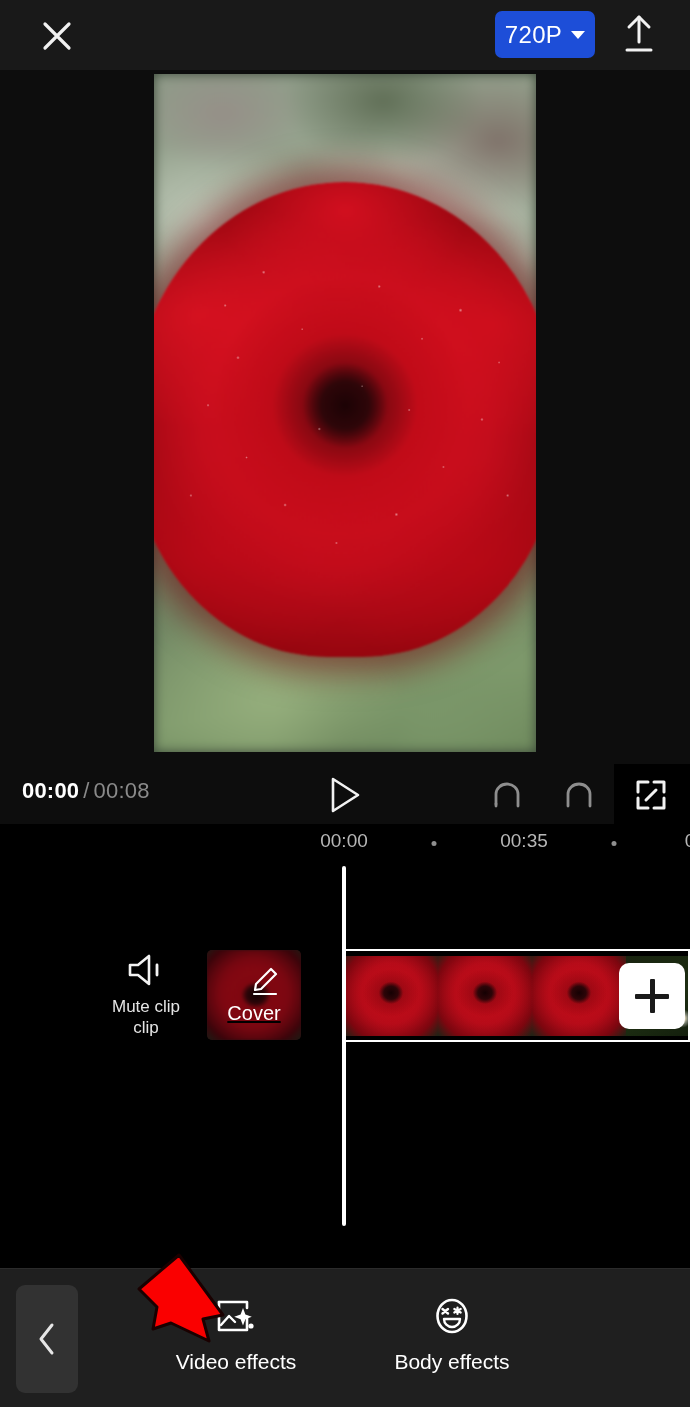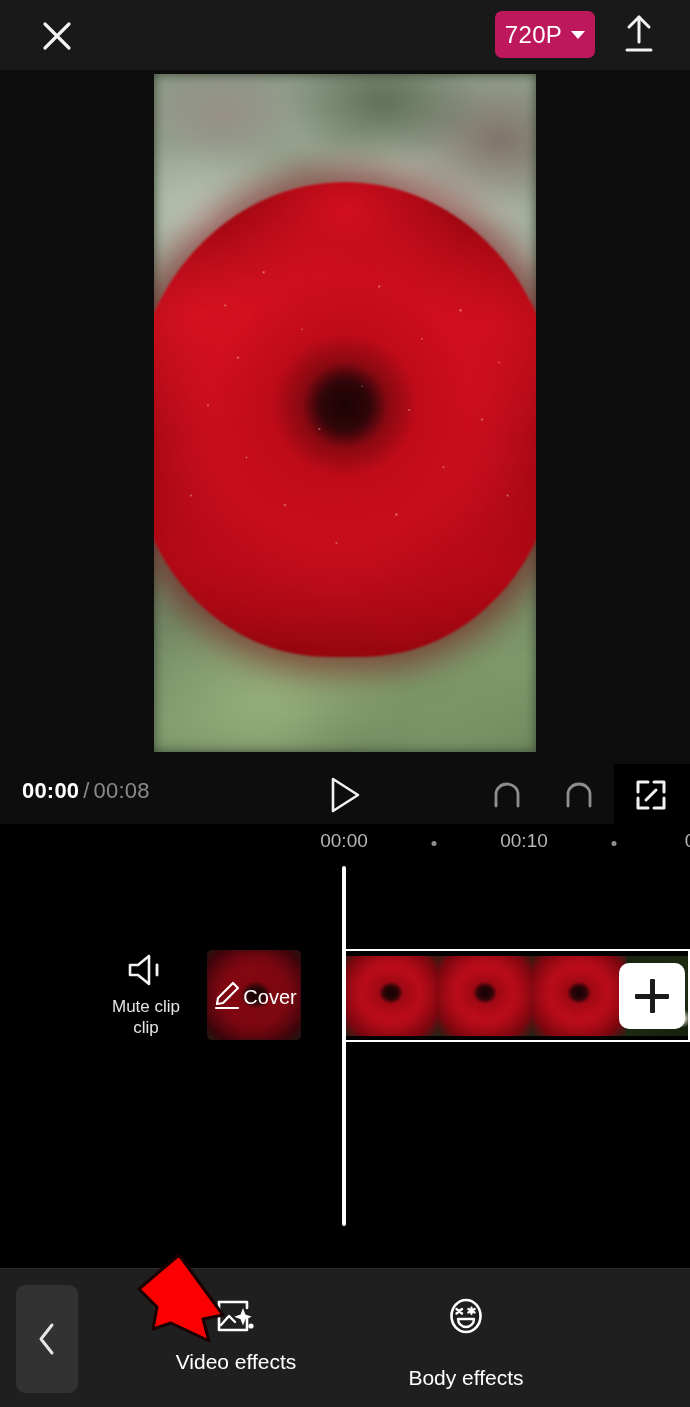--- a/index.html
+++ b/index.html
@@ -23,21 +23,21 @@
     background: #191919;
   }
   .close-btn {
     position: absolute; left: 33px; top: 12px;
     width: 48px; height: 48px;
     display: flex; align-items: center; justify-content: center;
   }
   .res-btn {
     position: absolute; left: 495px; top: 11px;
     width: 100px; height: 47px;
-    background: #be185d;
+    background: #1d4ed8;
     border-radius: 7px;
     display: flex; align-items: center; justify-content: center;
     gap: 9px;
   }
   .res-label {
     color: #ffffff;
     font-size: 24px;
     letter-spacing: 0.3px;
   }
   .caret-down {
@@ -212,21 +212,21 @@
   }
   .cover-thumb {
     position: absolute; inset: 0;
     background:
       radial-gradient(ellipse 16% 15% at 52% 50%, #140103 0%, #2a0508 60%, rgba(42,5,8,0) 100%),
       radial-gradient(ellipse 34% 32% at 52% 50%, rgba(110,6,14,0.9), rgba(110,6,14,0) 100%),
       radial-gradient(ellipse 62% 58% at 50% 50%, rgba(150,8,18,0.75), rgba(150,8,18,0) 100%),
       radial-gradient(circle at 50% 48%, #8f0a14 0%, #6d0710 52%, #3b040a 82%, #1c1c14 100%);
     filter: blur(1px);
   }
-  .cover-inner { position: relative; z-index: 2; display: flex; flex-direction: row; align-items: center; }
+  .cover-inner { position: relative; z-index: 2; display: flex; flex-direction: column; align-items: flex-end; text-decoration: underline; }
   .cover-label {
     margin-top: 5px;
     font-size: 20px;
     color: #ffffff;
   }
 
   .clip-track {
     position: absolute; left: 344px; top: -5px;
     width: 346px; height: 93px;
     border: 2px solid #ffffff;
@@ -283,21 +283,21 @@
     background: #323232;
     border-radius: 9px;
     display: flex; align-items: center; justify-content: center;
   }
   .tool-item {
     position: absolute; top: 26px;
     width: 170px;
     display: flex; flex-direction: column; align-items: center;
   }
   .tool-item.video-effects { left: 151px; }
-  .tool-item.body-effects  { left: 381px; gap: 16px; }
+  .tool-item.body-effects  { left: 367px; }
   .tool-label {
     margin-top: 13px;
     font-size: 21px;
     color: #ffffff;
     white-space: nowrap;
   }
   .red-arrow {
     position: absolute; left: 137px; top: 1253px;
     width: 96px; height: 94px;
     z-index: 40;
@@ -373,21 +373,21 @@
         <path d="M13 23 L23 13" stroke="#f2f2f2" stroke-width="3" fill="none" stroke-linecap="round"></path>
       </svg>
     </div>
   </div>
 
   <div class="timeline">
 
     <div class="ruler">
       <div class="ruler-tick" style="left:344px">00:00</div>
       <div class="ruler-dot" style="left:434px"></div>
-      <div class="ruler-tick" style="left:524px">00:10</div>
+      <div class="ruler-tick" style="left:524px">00:35</div>
       <div class="ruler-dot" style="left:614px"></div>
       <div class="ruler-tick" style="left:690px">0</div>
     </div>
 
     <div class="playhead"></div>
 
     <div class="track-row">
 
       <div class="mute-btn">
         <svg width="44" height="36" viewBox="0 0 44 36">

